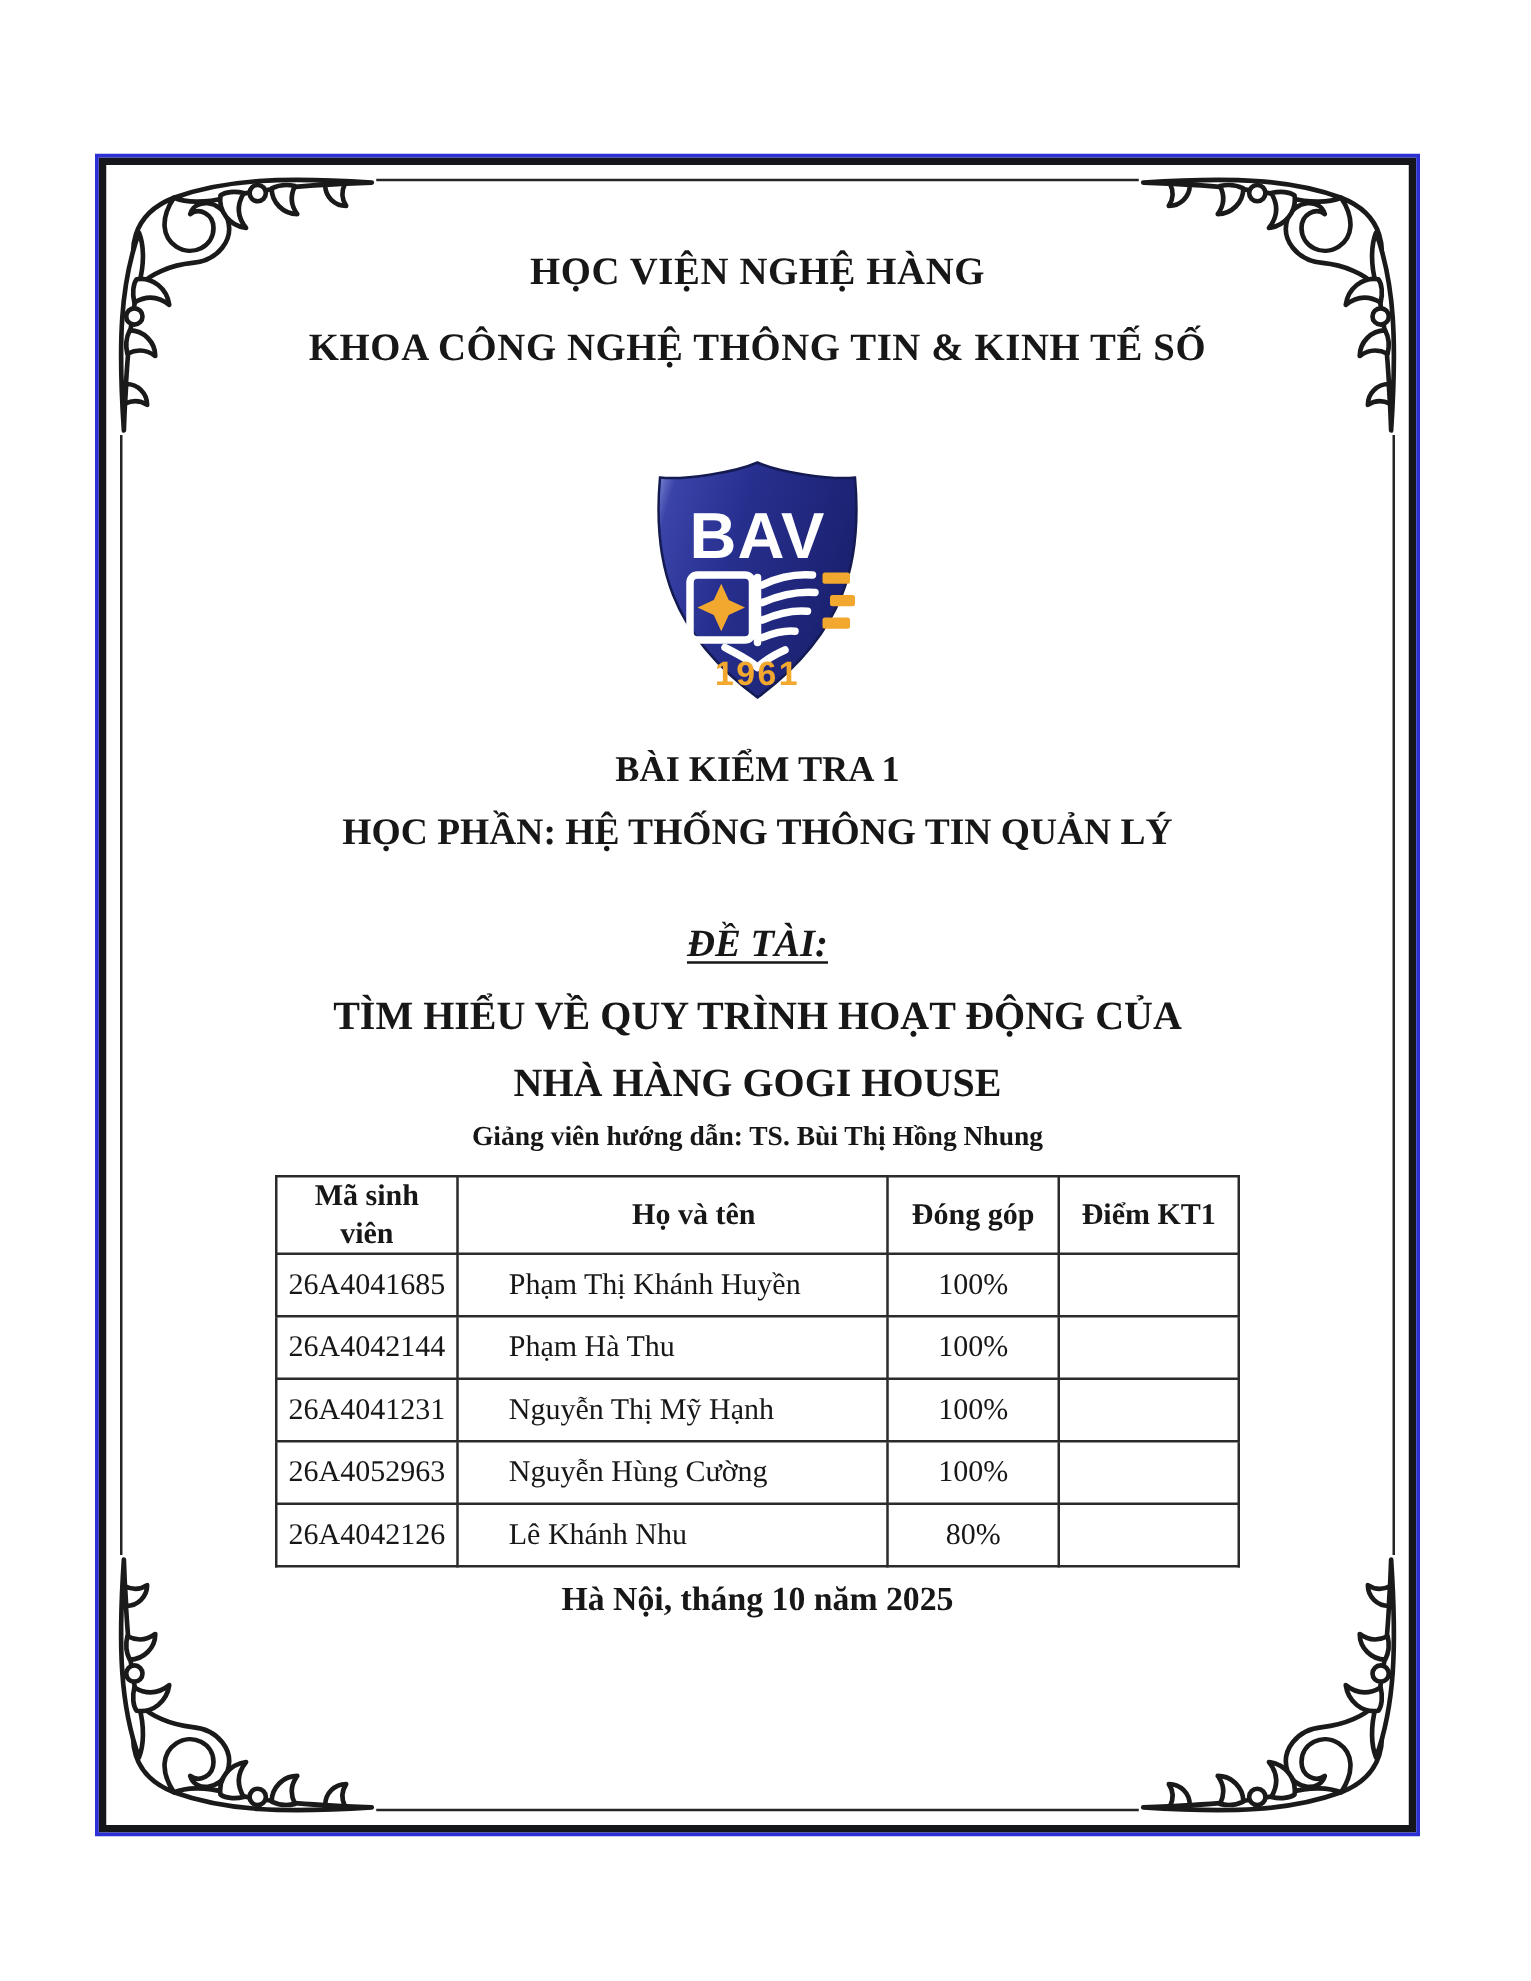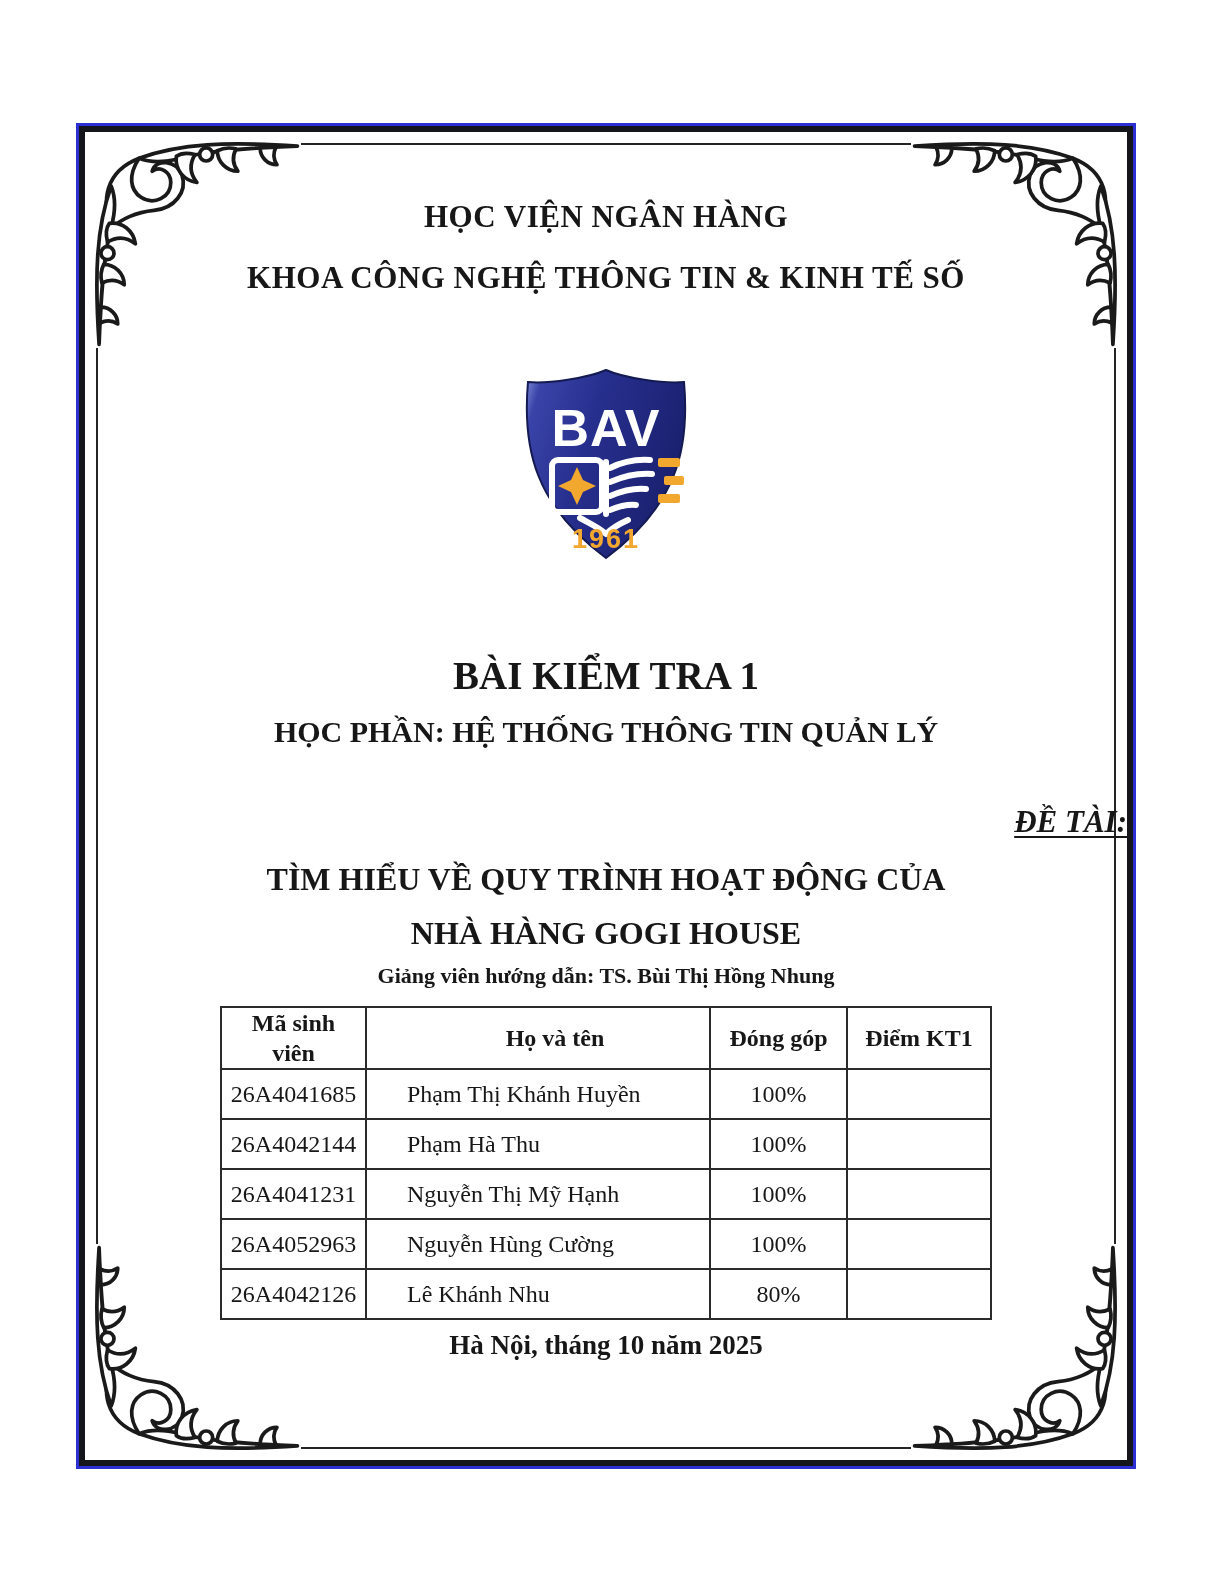--- a/index.html
+++ b/index.html
@@ -34,26 +34,26 @@
 
   
   .content { position:absolute; inset:0; text-align:center; line-height:1.25; }
 
   .university { margin-top:66px; font-size:31px; font-weight:bold; letter-spacing:.5px; }
   .faculty    { margin-top:22px; font-size:31px; font-weight:bold; letter-spacing:.5px; }
 
   .logo-wrap { margin-top:68px; height:196px; }
   svg.logo { width:176px; height:196px; }
 
-  .exam-title { margin-top:90px; font-size:39px; font-weight:bold; }
+  .exam-title { margin-top:36px; font-size:29px; font-weight:bold; }
   .course     { margin-top:13px; font-size:30px; font-weight:bold; }
 
   .topic-label {
     margin-top:52px; font-size:31px; font-weight:bold; font-style:italic;
-    text-decoration:underline; text-underline-offset:4px; text-decoration-thickness:2px;text-align:right;
+    text-decoration:underline; text-underline-offset:4px; text-decoration-thickness:2px;
   }
   .topic1 { margin-top:17px; font-size:32px; font-weight:bold; }
   .topic2 { margin-top:14px; font-size:32px; font-weight:bold; }
 
   .advisor { margin-top:9px; font-size:22px; font-weight:bold; }
 
   table.members {
     margin:17px auto 0 auto;
     border-collapse:collapse;
     border:2px solid #2b2b2b;
@@ -113,21 +113,21 @@
       </svg>
     <svg class="ornament orn-bl" viewBox="0 0 232 232">
         <use href="#corner-art"></use>
       </svg>
     <svg class="ornament orn-br" viewBox="0 0 232 232">
         <use href="#corner-art"></use>
       </svg>
 
     <div class="content">
 
-      <div class="university">HỌC VIỆN NGÂN HÀNG</div>
+      <div class="university">HỌC VIỆN NGHỆ HÀNG</div>
       <div class="faculty">KHOA CÔNG NGHỆ THÔNG TIN &amp; KINH TẾ SỐ</div>
 
       <div class="logo-wrap">
         <svg class="logo" viewBox="0 0 176 196">
           <defs>
             <linearGradient id="shieldGrad" x1="0" y1="0" x2="1" y2="0.35">
               <stop offset="0" stop-color="#8694dd"></stop>
               <stop offset="0.1" stop-color="#3a43a8"></stop>
               <stop offset="0.45" stop-color="#272f8e"></stop>
               <stop offset="1" stop-color="#1b2170"></stop>

